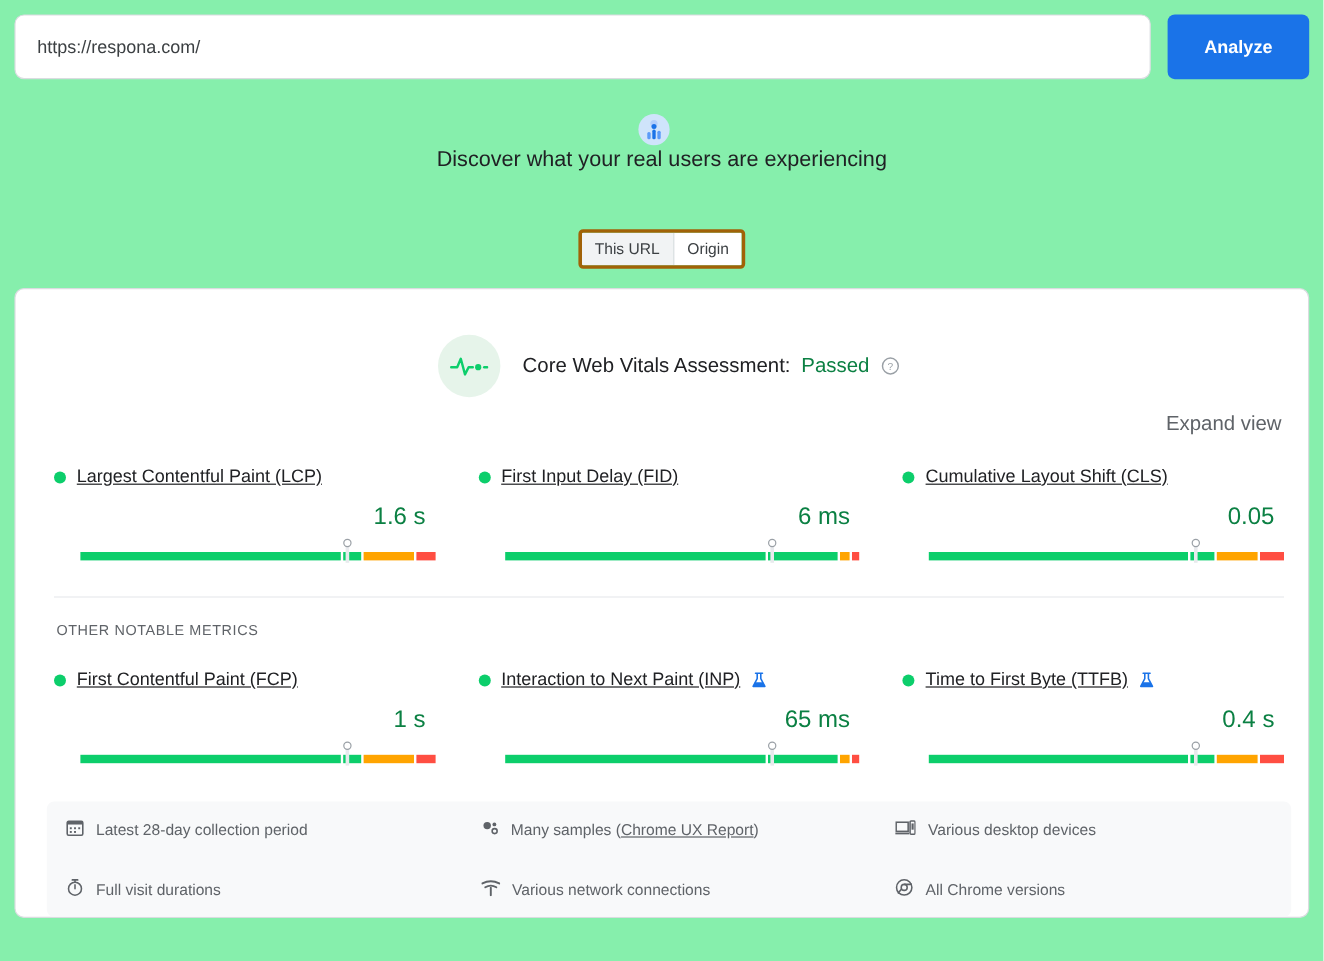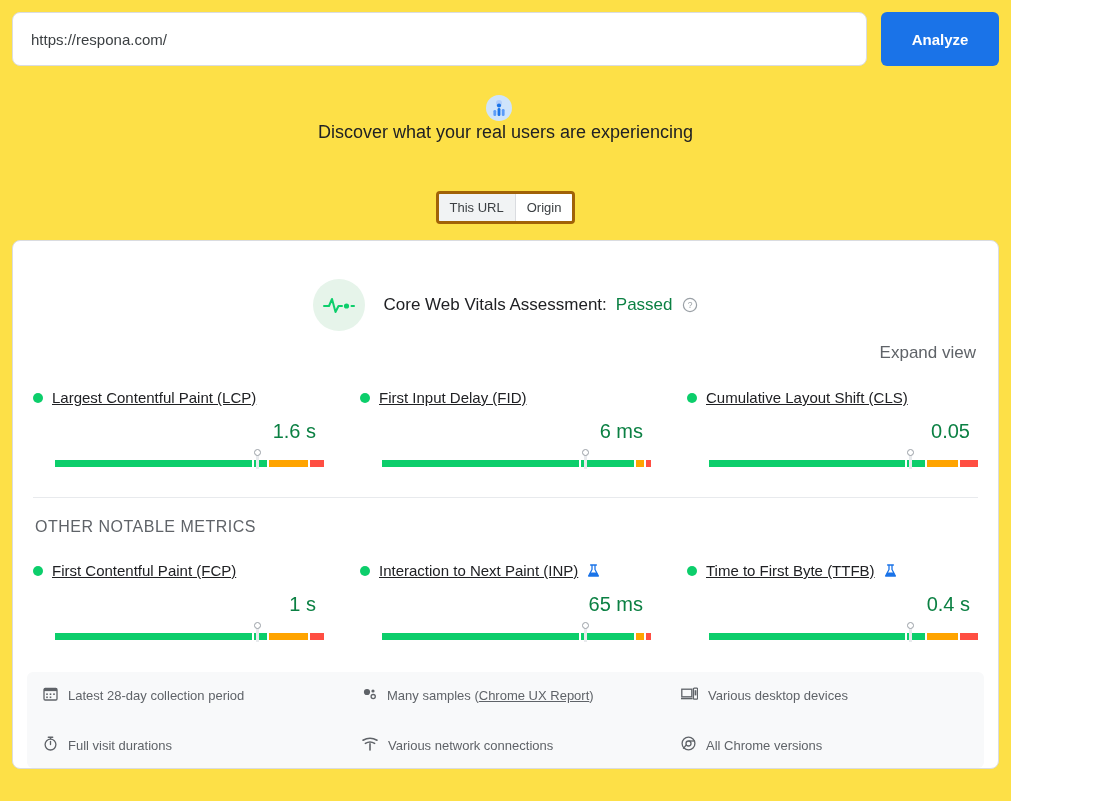--- a/index.html
+++ b/index.html
@@ -2,21 +2,21 @@
 <html><head>
 <meta charset="utf-8">
 <style>
   * { box-sizing: border-box; }
   html, body {
     margin: 0; padding: 0;
     background: #ffffff;
     font-family: "Liberation Sans", sans-serif;
     color: #202124;
   }
-  .page { width: 1011px; height: 801px; position: relative; overflow: hidden; background:#fde047; }
+  .page { width: 1103px; height: 801px; position: relative; overflow: hidden; background:#86efac; }
 
   
   .url-row { display: flex; align-items: stretch; gap: 14px; padding: 12px 12px 0 12px; }
   .url-input {
     flex: 1 1 auto; height: 54px;
     border: 1px solid #dadce0; border-radius: 8px;
     padding: 0 18px; font-size: 15px; color: #3c4043;
     font-family: "Liberation Sans", sans-serif;
     background: #fff; outline: none;
   }
@@ -40,21 +40,21 @@
   .sec-head { display: flex; align-items: center; margin: 28px 12px 0 12px; flex-direction: column; }
   .sec-icon { width: 28px; height: 28px; flex: 0 0 auto; margin-right: 14px; }
   .sec-title { font-size: 18px; color: #202124; flex: 1 1 auto; }
   .seg-toggle { display: flex; border: 3px solid #a16207; border-radius: 4px; overflow: hidden; margin-top: 48px; }
   .seg { font-size: 13px; padding: 6px 11px; color: #3c4043; cursor: pointer; background: #fff; }
   .seg.selected { background: #f1f3f4; }
   .seg + .seg { border-left: 1px solid #dadce0; }
 
   
   .card { margin: 16px 12px 0 12px; border: 1px solid #dadce0; border-radius: 8px;
-          padding: 22px 20px 0 20px; background: #fff; }
+          padding: 22px 20px 0 32px; background: #fff; }
   .assess { display: flex; align-items: center; justify-content: center; gap: 18px; margin: 16px 0 4px 0; }
   .assess-badge {
     width: 52px; height: 52px; border-radius: 50%; background: #e6f4ea;
     display: flex; align-items: center; justify-content: center; flex: 0 0 auto;
   }
   .assess-text { font-size: 17px; color: #202124; display:flex; align-items:center; gap:9px;}
   .assess-pass { color: #0cce6b; }
   .assess-pass.pass { color: #0b8043; }
   .help-circle { width: 16px; height: 16px; }
 
@@ -77,21 +77,21 @@
   .bar .seg-o { background: #ffa400; }
   .bar .seg-r { background: #ff4e42; }
   .marker { position: absolute; bottom: 0; width: 3px; }
   .marker .stem { width: 3px; height: 14px; background: #e8eaed; margin: 0 auto; }
   .marker .head {
     width: 7px; height: 7px; border-radius: 50%; border: 1.4px solid #9aa0a6;
     background: #fff; position: absolute; top: -6px; left: -2px;
   }
 
   .divider { height: 1px; background: #e8eaed; margin: 28px 0 0 0; }
-  .other-label { font-size: 16px; letter-spacing: .5px; color: #5f6368; margin: 20px 0 0 2px; }
+  .other-label { font-size: 12px; letter-spacing: .5px; color: #5f6368; margin: 20px 0 0 2px; }
 
   
   .meta {
     background: #f8f9fa; border-radius: 6px; margin: 30px -6px 0 -6px; padding: 14px 16px;
     display: grid; grid-template-columns: 1fr 1fr 1fr; row-gap: 10px; column-gap: 20px; gap: 32px;
   }
   .meta-item { display: flex; align-items: center; gap: 10px; font-size: 13px; color: #5f6368; }
   .meta-item svg { flex: 0 0 auto; }
   .meta-link { text-decoration: underline; cursor: pointer; color: #5f6368; }
 

